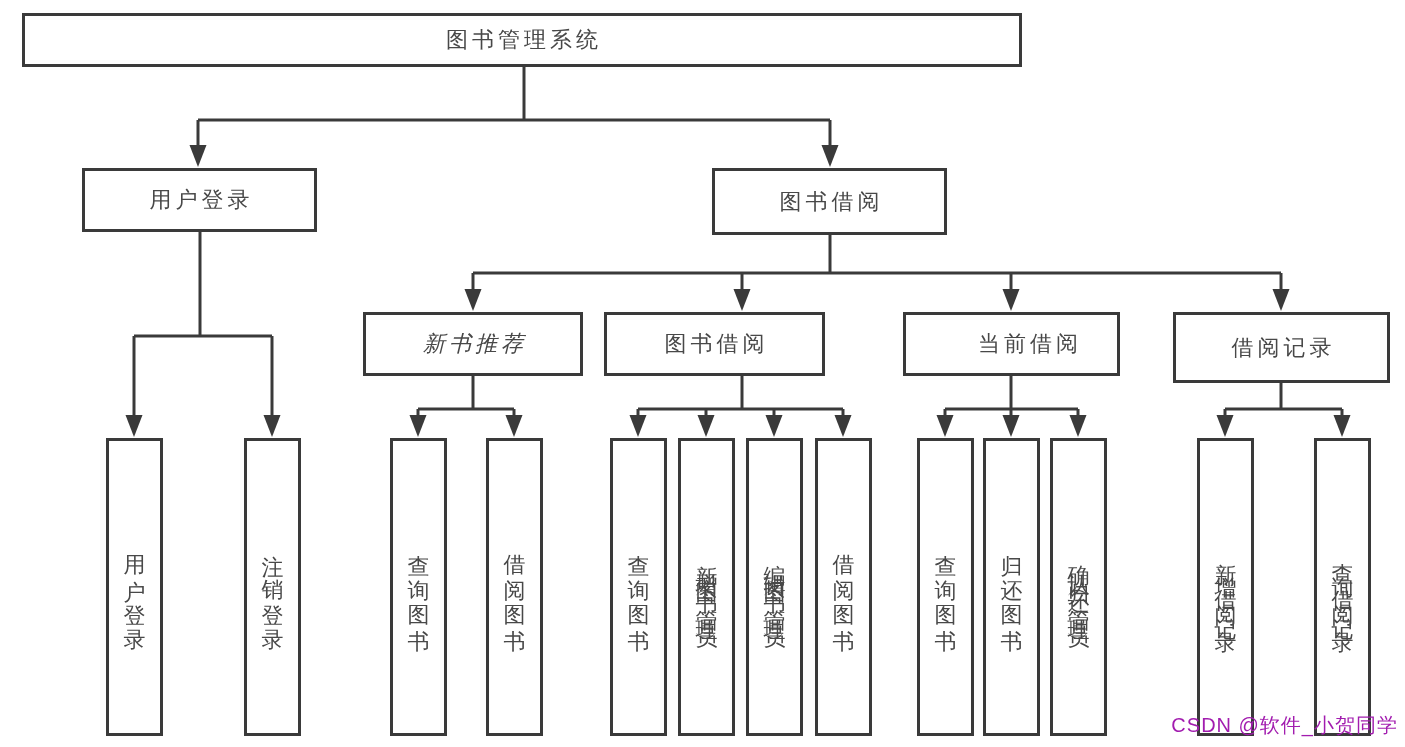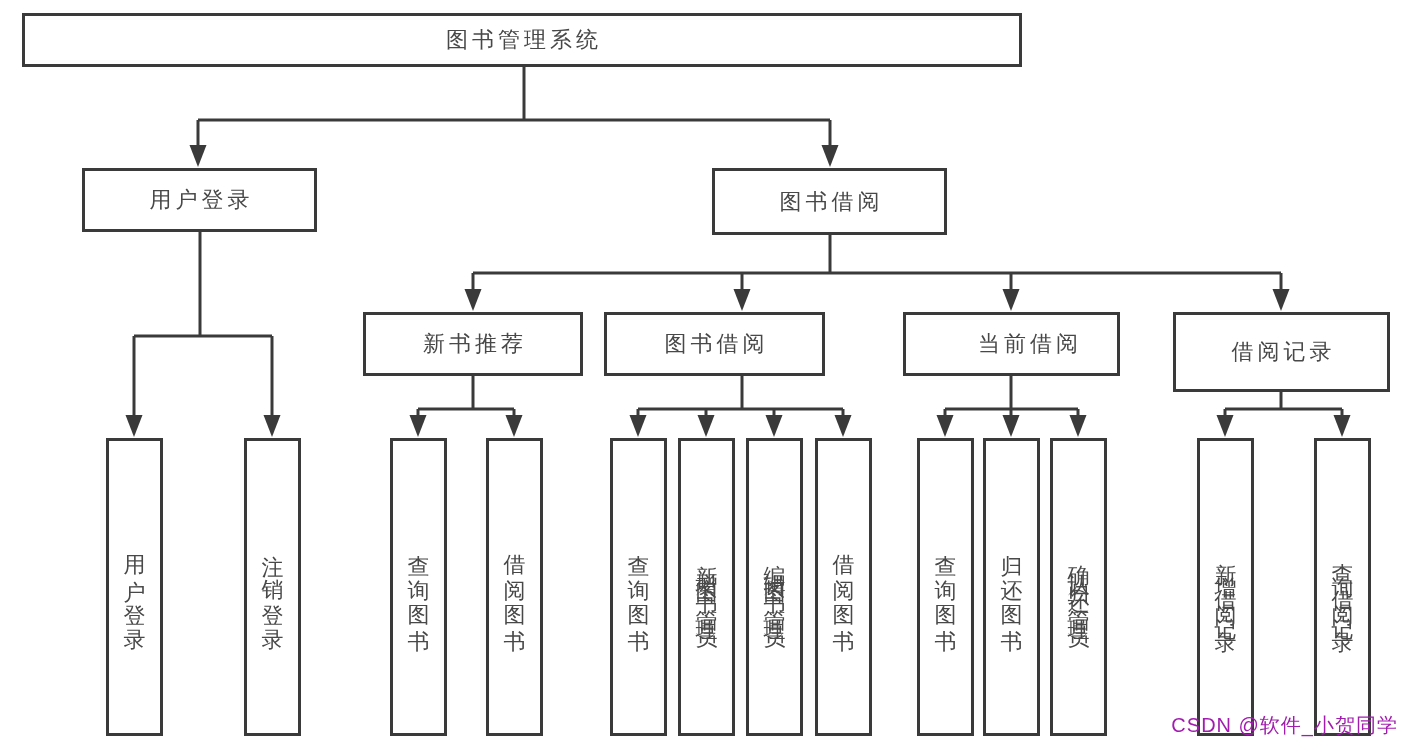--- a/index.html
+++ b/index.html
@@ -115,30 +115,30 @@
   <div id="nodes">
       <div class="node" style="left: 22px; top: 13px; width: 1000px; height: 54px;">
         <span class="label">图书管理系统</span>
       </div>
       <div class="node" style="left: 82px; top: 168px; width: 235px; height: 64px;">
         <span class="label">用户登录</span>
       </div>
       <div class="node" style="left: 712px; top: 168px; width: 235px; height: 67px;">
         <span class="label">图书借阅</span>
       </div>
-      <div class="node" style="left: 363px; top: 312px; width: 220px; height: 64px;">
+      <div class="node" style="left: 363px; top: 312px; width: 220px; height: 64px; font-style: italic;">
         <span class="label">新书推荐</span>
       </div>
       <div class="node" style="left: 604px; top: 312px; width: 221px; height: 64px;">
         <span class="label">图书借阅</span>
       </div>
       <div class="node" style="left: 903px; top: 312px; width: 217px; height: 64px; padding-left: 33px;">
         <span class="label">当前借阅</span>
       </div>
-      <div class="node" style="left: 1173px; top: 312px; width: 217px; height: 80px; align-items: center;">
+      <div class="node" style="left: 1173px; top: 312px; width: 217px; height: 71px; align-items: center;">
         <span class="label">借阅记录</span>
       </div>
       <div class="node vertical" style="left: 106px; top: 438px; width: 57px; height: 298px;">
         <span class="label ls-wide">用户登录</span>
       </div>
       <div class="node vertical" style="left: 244px; top: 438px; width: 57px; height: 298px;">
         <span class="label ls-wide">注销登录</span>
       </div>
       <div class="node vertical" style="left: 390px; top: 438px; width: 57px; height: 298px;">
         <span class="label ls-wide">查询图书</span>

